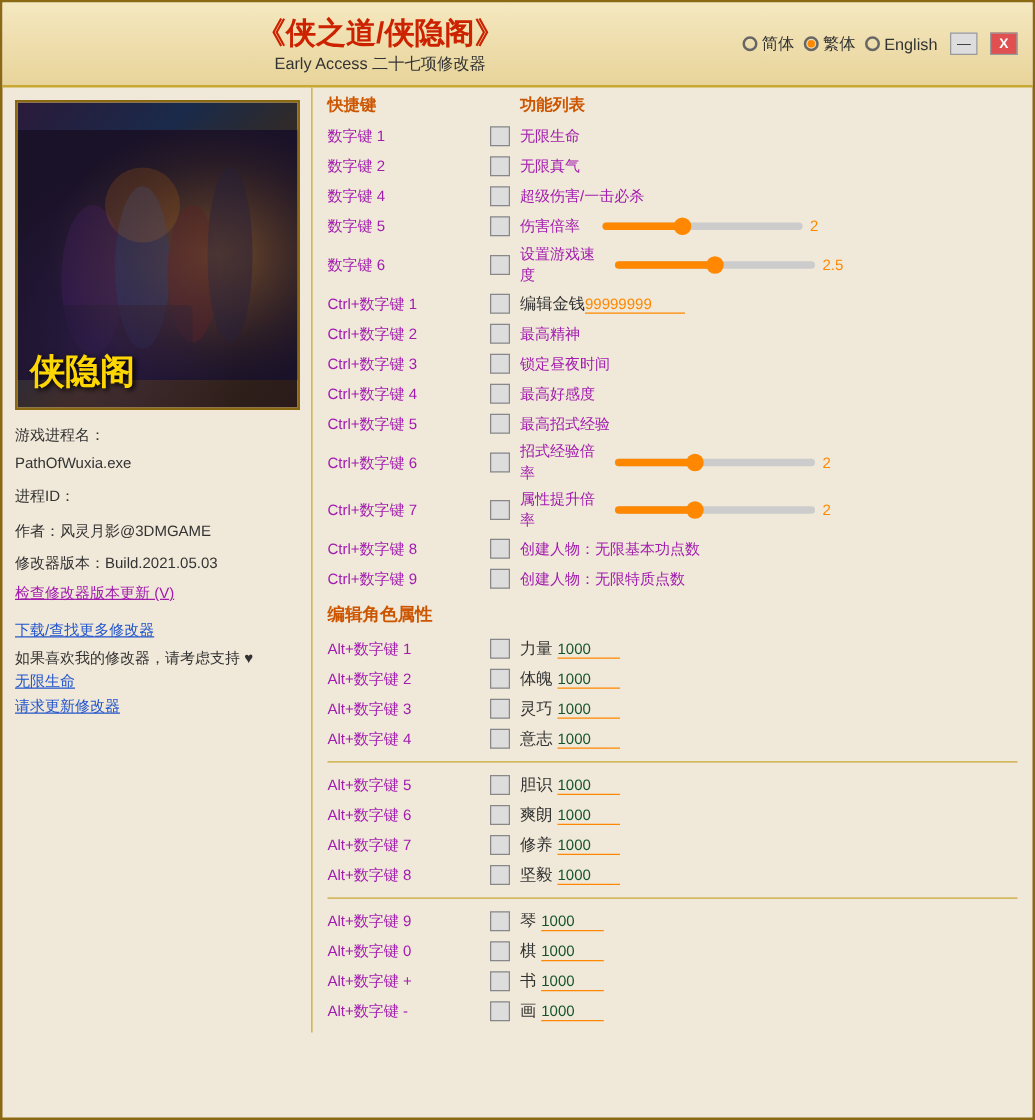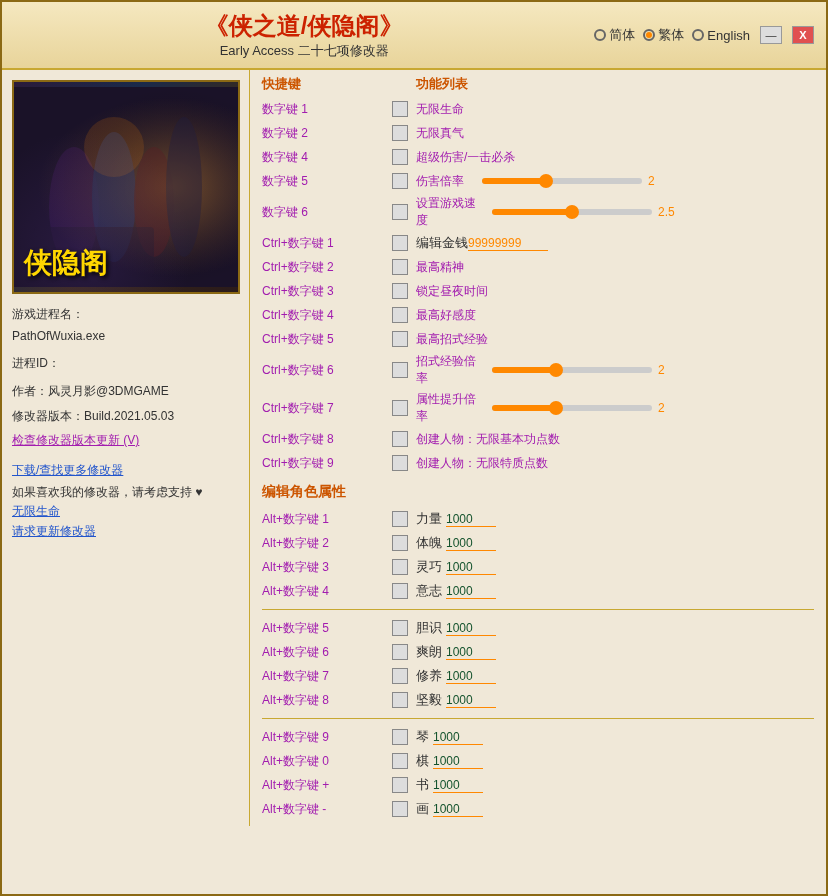--- a/index.html
+++ b/index.html
@@ -94,21 +94,21 @@
       padding: 0;
     }
     .left-panel {
       width: 248px;
       min-width: 248px;
       padding: 10px;
       border-right: 1px solid #c8a832;
     }
     .game-image {
       width: 228px;
-      height: 214px;
+      height: 248px;
       background: linear-gradient(135deg, #2a1a3a 0%, #1a2a4a 30%, #3a2a1a 60%, #2a1a1a 100%);
       border: 2px solid #8b6914;
       position: relative;
       overflow: hidden;
       display: flex;
       align-items: center;
       justify-content: center;
     }
     .game-image-overlay {
       position: absolute;

